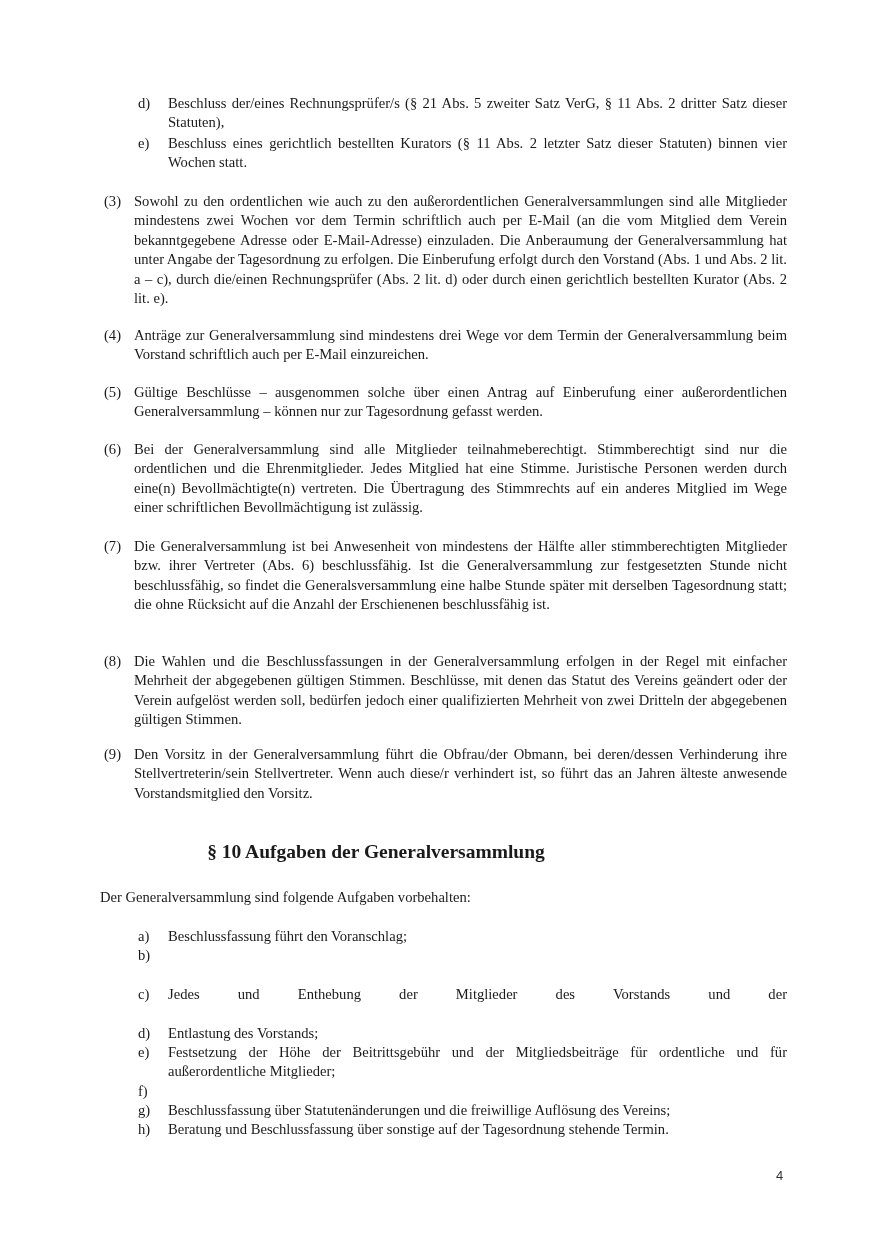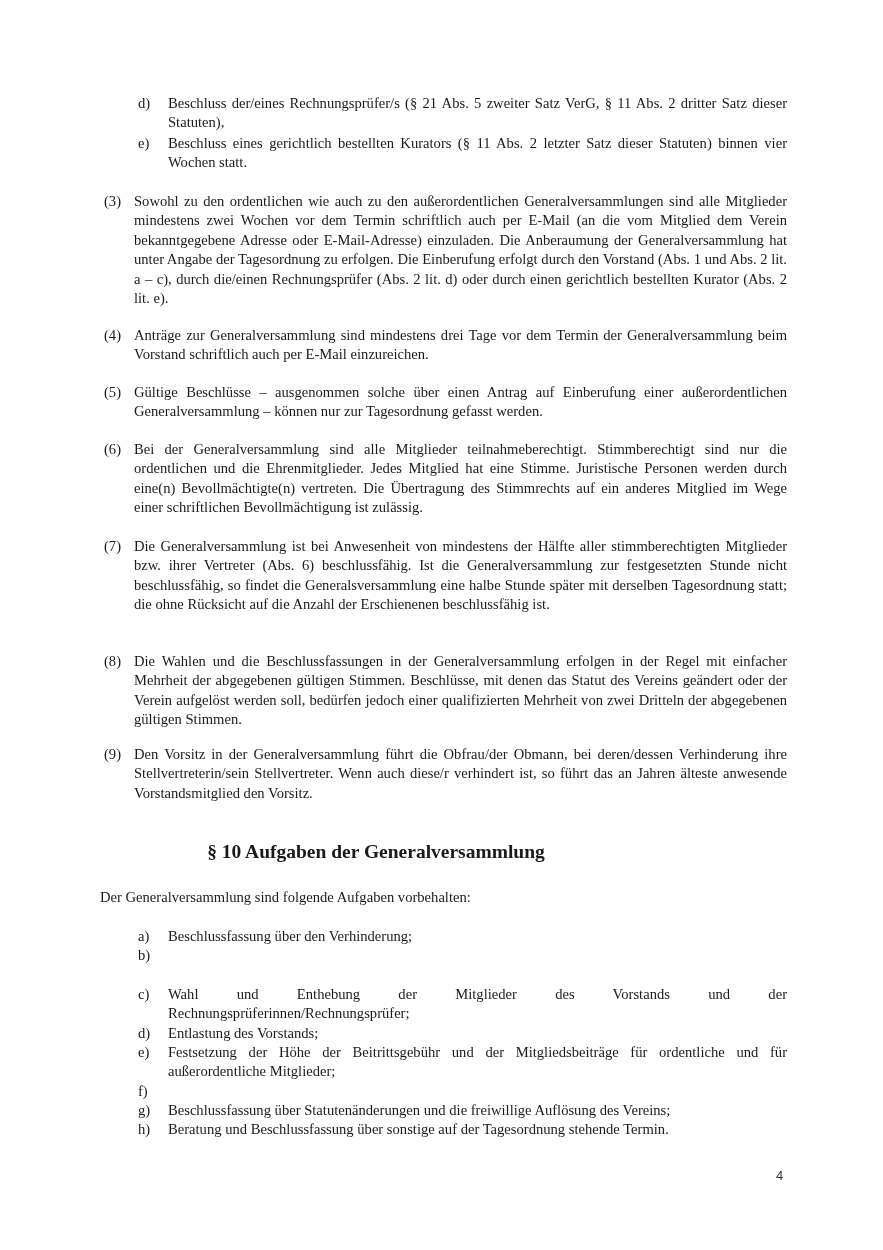--- a/index.html
+++ b/index.html
@@ -33,21 +33,21 @@
     <div class="item"><span class="mk">d)</span><span>Beschluss der/eines Rechnungsprüfer/s (§ 21 Abs. 5 zweiter Satz VerG, § 11 Abs. 2 dritter Satz dieser Statuten),</span></div>
   </div>
   <div class="sub just" style="top:134px;">
     <div class="item"><span class="mk">e)</span><span>Beschluss eines gerichtlich bestellten Kurators (§ 11 Abs. 2 letzter Satz dieser Statuten) binnen vier Wochen statt.</span></div>
   </div>
 
   <div class="block just" style="top:192px;">
     <div class="para"><span class="mk">(3)</span><span>Sowohl zu den ordentlichen wie auch zu den außerordentlichen Generalversammlungen sind alle Mitglieder mindestens zwei Wochen vor dem Termin schriftlich auch per E-Mail (an die vom Mitglied dem Verein bekanntgegebene Adresse oder E-Mail-Adresse) einzuladen. Die Anberaumung der Generalversammlung hat unter Angabe der Tagesordnung zu erfolgen. Die Einberufung erfolgt durch den Vorstand (Abs. 1 und Abs. 2 lit. a – c), durch die/einen Rechnungsprüfer (Abs. 2 lit. d) oder durch einen gerichtlich bestellten Kurator (Abs. 2 lit. e).</span></div>
   </div>
   <div class="block just" style="top:326px;">
-    <div class="para"><span class="mk">(4)</span><span>Anträge zur Generalversammlung sind mindestens drei Tage vor dem Termin der Generalversammlung beim Vorstand schriftlich auch per E-Mail einzureichen.</span></div>
+    <div class="para"><span class="mk">(4)</span><span>Anträge zur Generalversammlung sind mindestens drei Wege vor dem Termin der Generalversammlung beim Vorstand schriftlich auch per E-Mail einzureichen.</span></div>
   </div>
   <div class="block just" style="top:383px;">
     <div class="para"><span class="mk">(5)</span><span>Gültige Beschlüsse – ausgenommen solche über einen Antrag auf Einberufung einer außerordentlichen Generalversammlung – können nur zur Tagesordnung gefasst werden.</span></div>
   </div>
   <div class="block just" style="top:440px;">
     <div class="para"><span class="mk">(6)</span><span>Bei der Generalversammlung sind alle Mitglieder teilnahmeberechtigt. Stimmberechtigt sind nur die ordentlichen und die Ehrenmitglieder. Jedes Mitglied hat eine Stimme. Juristische Personen werden durch eine(n) Bevollmächtigte(n) vertreten. Die Übertragung des Stimmrechts auf ein anderes Mitglied im Wege einer schriftlichen Bevollmächtigung ist zulässig.</span></div>
   </div>
   <div class="block just" style="top:537px;">
     <div class="para"><span class="mk">(7)</span><span>Die Generalversammlung ist bei Anwesenheit von mindestens der Hälfte aller stimmberechtigten Mitglieder bzw. ihrer Vertreter (Abs. 6) beschlussfähig. Ist die Generalversammlung zur festgesetzten Stunde nicht beschlussfähig, so findet die Generalsversammlung eine halbe Stunde später mit derselben Tagesordnung statt; die ohne Rücksicht auf die Anzahl der Erschienenen beschlussfähig ist.</span></div>
   </div>
@@ -55,30 +55,29 @@
     <div class="para"><span class="mk">(8)</span><span>Die Wahlen und die Beschlussfassungen in der Generalversammlung erfolgen in der Regel mit einfacher Mehrheit der abgegebenen gültigen Stimmen. Beschlüsse, mit denen das Statut des Vereins geändert oder der Verein aufgelöst werden soll, bedürfen jedoch einer qualifizierten Mehrheit von zwei Dritteln der abgegebenen gültigen Stimmen.</span></div>
   </div>
   <div class="block just" style="top:745px;">
     <div class="para"><span class="mk">(9)</span><span>Den Vorsitz in der Generalversammlung führt die Obfrau/der Obmann, bei deren/dessen Verhinderung ihre Stellvertreterin/sein Stellvertreter. Wenn auch diese/r verhindert ist, so führt das an Jahren älteste anwesende Vorstandsmitglied den Vorsitz.</span></div>
   </div>
 
   <div class="heading">§ 10 Aufgaben der Generalversammlung</div>
   <div class="intro">Der Generalversammlung sind folgende Aufgaben vorbehalten:</div>
 
   <div class="sub just" style="top:927px;">
-    <div class="item"><span class="mk">a)</span><span>Beschlussfassung über den Verhinderung;</span></div>
+    <div class="item"><span class="mk">a)</span><span>Beschlussfassung führt den Voranschlag;</span></div>
   </div>
   <div class="sub just" style="top:946px;">
     <div class="item"><span class="mk">b)</span></div>
   </div>
   <div class="sub" style="top:985px;">
     <div class="item">
       <span class="mk">c)</span>
-      <div class="c-just">Wahl und Enthebung der Mitglieder des Vorstands und der</div>
-      <div>Rechnungsprüferinnen/Rechnungsprüfer;</div>
+      <div class="c-just">Jedes und Enthebung der Mitglieder des Vorstands und der</div>
     </div>
   </div>
   <div class="sub just" style="top:1024px;">
     <div class="item"><span class="mk">d)</span><span>Entlastung des Vorstands;</span></div>
   </div>
   <div class="sub just" style="top:1043px;">
     <div class="item"><span class="mk">e)</span><span>Festsetzung der Höhe der Beitrittsgebühr und der Mitgliedsbeiträge für ordentliche und für außerordentliche Mitglieder;</span></div>
   </div>
   <div class="sub just" style="top:1082px;">
     <div class="item"><span class="mk">f)</span></div>

